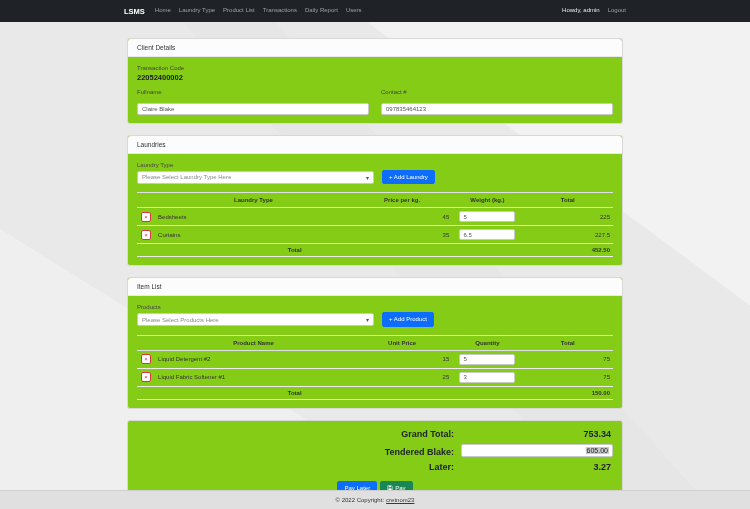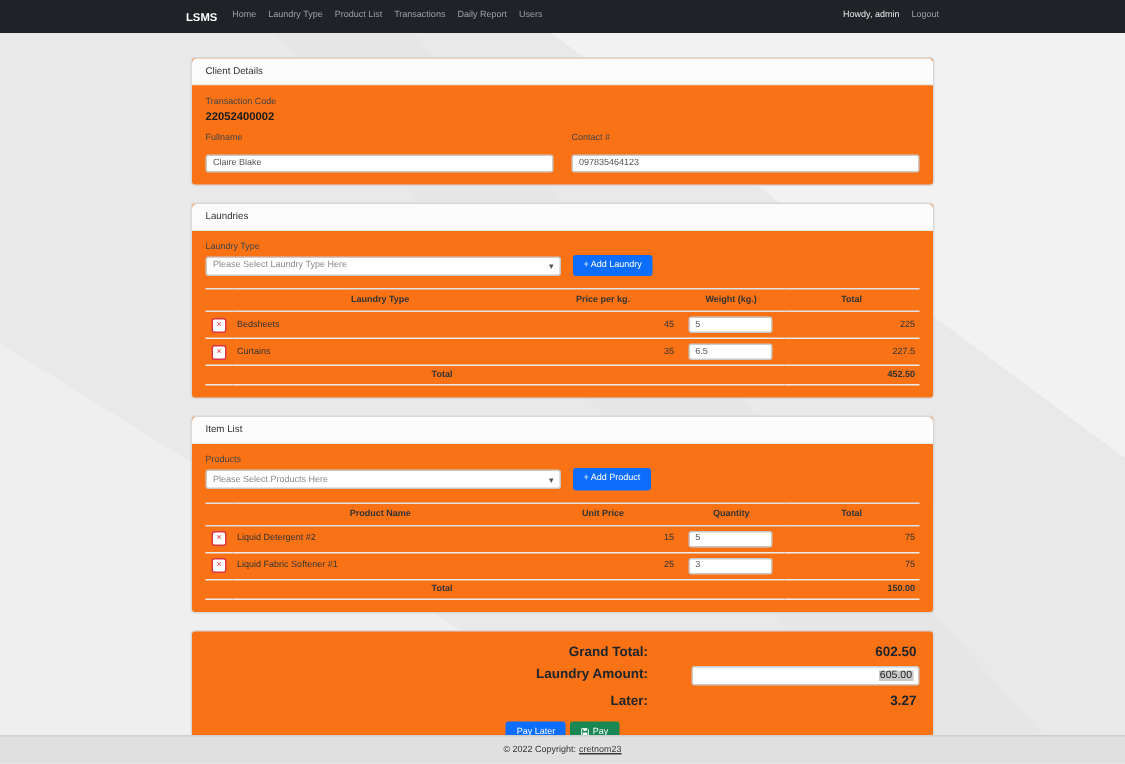--- a/index.html
+++ b/index.html
@@ -25,21 +25,21 @@
   .brand { color:#fff; font-weight:bold; font-size:7.5px; margin-right:10px; cursor:pointer; }
   .nav-item { color:#9aa0a6; font-size:6px; margin-right:8px; cursor:pointer; }
   .nav-right { margin-left:auto; display:flex; align-items:center; }
   .nav-user { color:#e8e8e8; font-size:6px; margin-right:8px; }
   .nav-logout { color:#9aa0a6; font-size:6px; cursor:pointer; }
 
   
   .page { position:relative; z-index:1; padding-top:16px; }
   .container { width:496px; margin:0 auto; }
 
-  .card { background:#f97316; border:1px solid #d8d8d8; border-radius:3px; margin-bottom:11px; }
+  .card { background:#84cc16; border:1px solid #d8d8d8; border-radius:3px; margin-bottom:11px; }
   .card-header {
     padding:5px 9px; font-size:6.5px; color:#333;
     background:#fcfcfc; border-bottom:1px solid #e9e9e9;
     border-radius:3px 3px 0 0;
   }
   .card-body { padding:8px 9px; }
 
   .field-label { font-size:6px; color:#444; margin-bottom:2px; }
   .txn-code { font-size:7.5px; font-weight:bold; color:#1b1b1b; margin-bottom:7px; }
   .two-col { display:flex; gap:12px; }
@@ -82,21 +82,21 @@
   }
   input.cell-input {
     width:56px; height:11px; font-size:6px; color:#555; padding:1px 3px;
     border:1px solid #c9c9c9; border-radius:2px;
     font-family:"Liberation Sans", sans-serif;
   }
   .foot-label { font-weight:bold; text-align:center; padding:4px 0; }
   .foot-value { font-weight:bold; text-align:right; padding-right:4px; }
 
   
-  .summary-row { display:flex; align-items:flex-start; margin-bottom:5px;gap:22px; }
+  .summary-row { display:flex; align-items:flex-end; margin-bottom:5px; }
   .s-label { flex:1; text-align:right; font-size:9px; font-weight:bold; color:#212529; padding-right:7px; }
   .s-value { width:152px; text-align:right; font-size:9px; font-weight:bold; color:#212529; padding-right:2px; }
   .fake-input {
     width:152px; height:13px; border:1px solid #c9c9c9; border-radius:2px; background:#fff;
     display:flex; align-items:center; justify-content:flex-end; padding:0 3px; cursor:text;
   }
   .sel-text { background:#c9c9c9; font-size:7px; color:#222; padding:0 1px; }
   .summary-buttons { display:flex; justify-content:center; gap:3px; margin-top:9px; }
 
   .save-icon-svg { width:6px; height:6px; display:block; }
@@ -247,24 +247,24 @@
             </tr>
           </tfoot>
         </table>
       </div>
     </div>
 
     <div class="card">
       <div class="card-body">
         <div class="summary-row">
           <div class="s-label">Grand Total:</div>
-          <div class="s-value">602.50</div>
+          <div class="s-value">753.34</div>
         </div>
         <div class="summary-row">
-          <div class="s-label">Laundry Amount:</div>
+          <div class="s-label">Tendered Blake:</div>
           <div class="fake-input">
             <span class="sel-text">605.00</span>
           </div>
         </div>
         <div class="summary-row">
           <div class="s-label">Later:</div>
           <div class="s-value">3.27</div>
         </div>
         <div class="summary-buttons">
           <span class="btn btn-primary">Pay Later</span>

